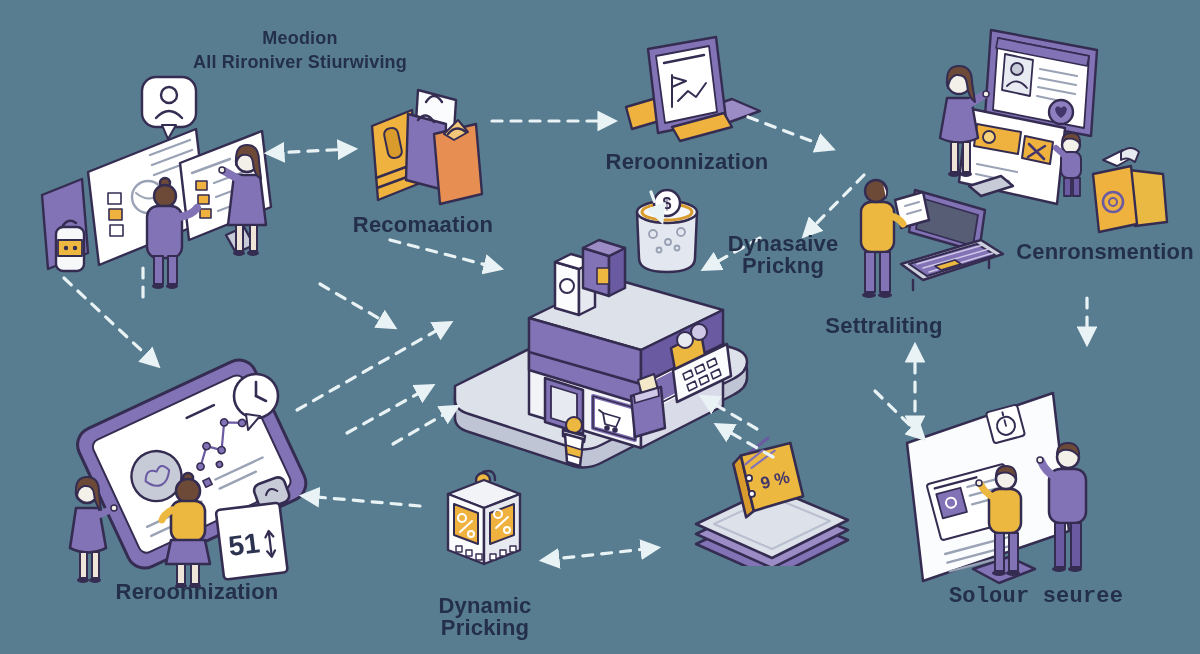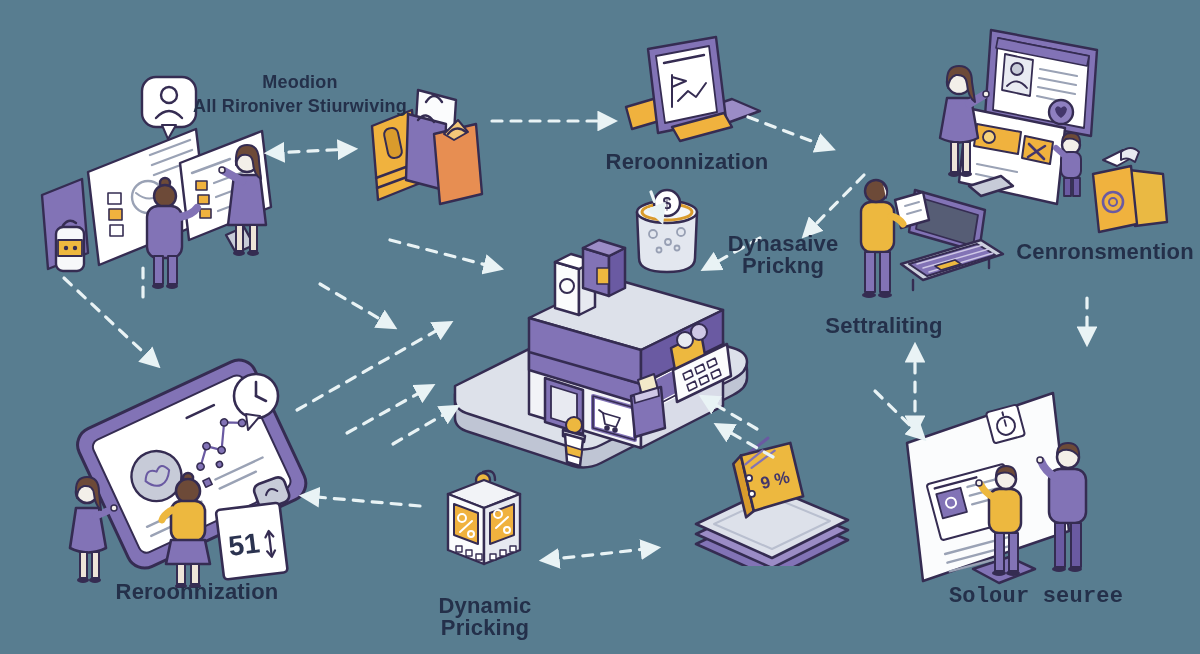--- a/index.html
+++ b/index.html
@@ -17,25 +17,28 @@
   .label span{display:block;}
   #arrows{position:absolute;left:0;top:0;z-index:5;}
   #arrows line{stroke:#e9f3f5;stroke-width:3.2;stroke-dasharray:10 9;stroke-linecap:round;}
   svg text{font-family:"Liberation Sans",sans-serif;font-weight:700;}
 </style>
 </head>
 <body>
 
 <div id="stage">
 
-  <div class="label" id="title-block" style="left:150px;top:26px;width:300px;margin-top:44px;">
+  <div class="label" id="title-block" style="left:150px;top:26px;width:300px;">
     <span>Meodion</span>
     <span>All Rironiver Stiurwiving</span>
   </div>
 
+  <div class="label" style="left:323px;top:214px;width:200px;">
+    <span>Recomaation</span>
+  </div>
 
   <div class="label" style="left:587px;top:151px;width:200px;">
     <span>Reroonnization</span>
   </div>
 
   <div class="label" style="left:703px;top:233px;width:160px;">
     <span>Dynasaive</span>
     <span>Prickng</span>
   </div>
 

